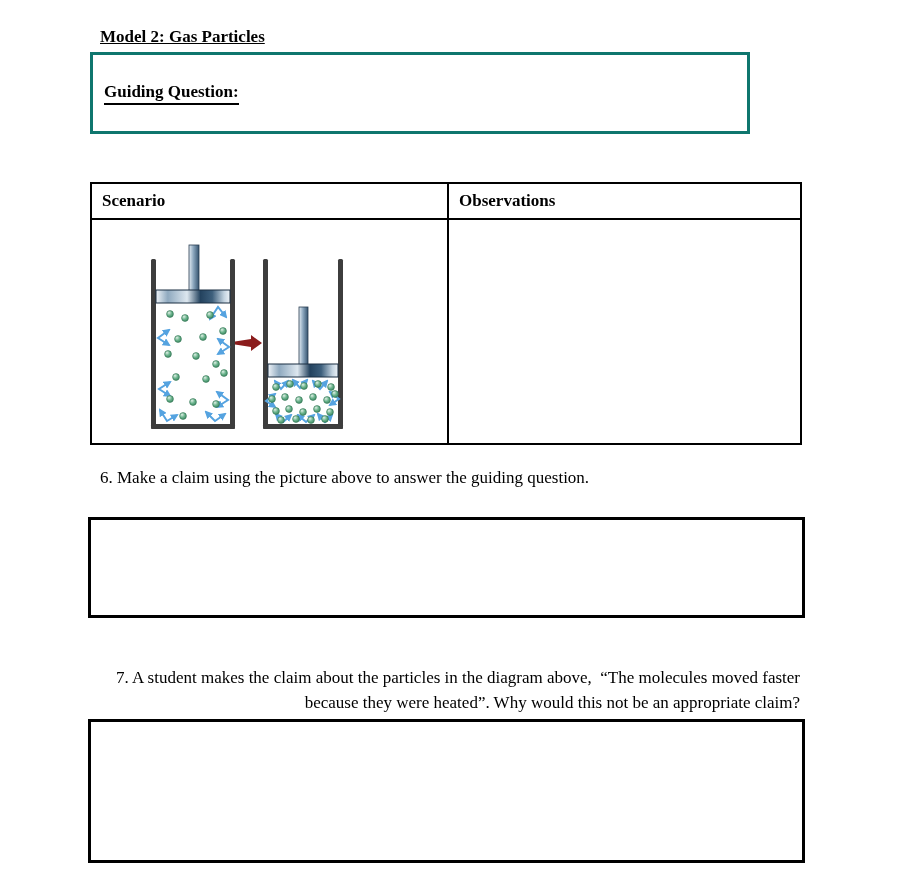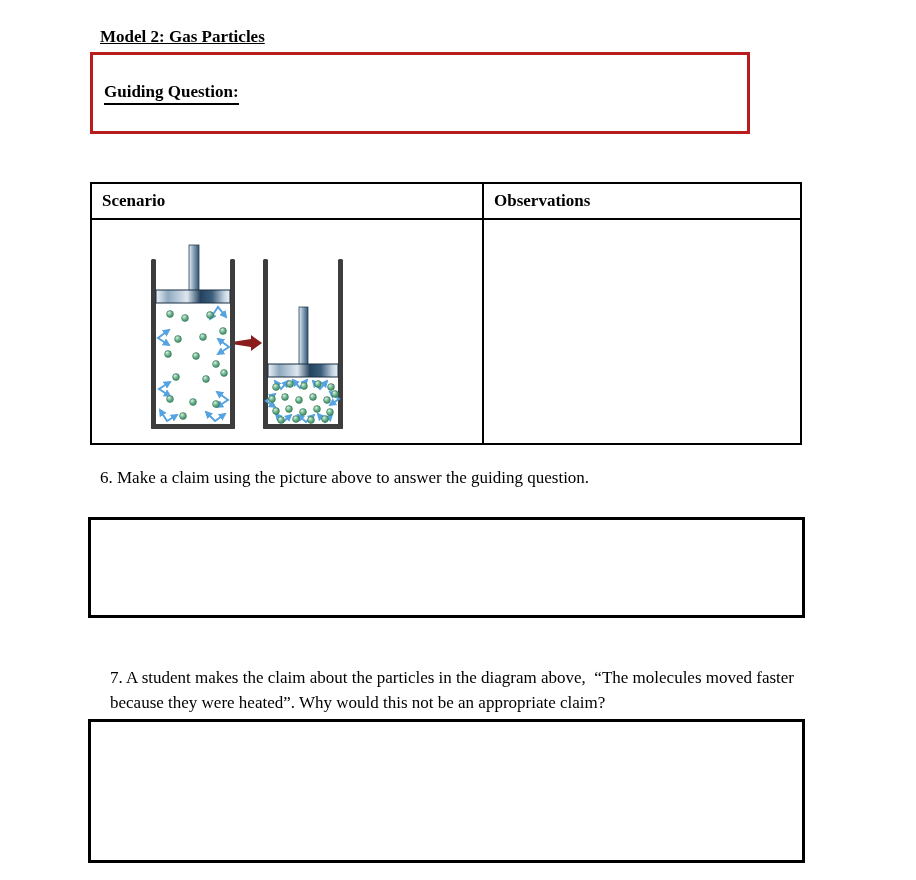--- a/index.html
+++ b/index.html
@@ -18,21 +18,21 @@
     position: relative;
     overflow: hidden;
   }
   .title {
     position: absolute; left: 100px; top: 27px;
     font-size: 17px; font-weight: bold; margin: 0; text-decoration: underline;
   }
   .gbox {
     position: absolute; left: 90px; top: 52px;
     width: 660px; height: 82px;
-    border: 3px solid #b91c1c;
+    border: 3px solid #0f766e;
     display: flex; align-items: center;
     padding: 0 11px;
     font-size: 17px;
   }
   .glabel {
     font-weight: bold;
     border-bottom: 2px solid #000;
     padding-bottom: 1px;
     margin-right: 10px;
     white-space: nowrap;
@@ -47,27 +47,28 @@
     padding: 0;
     vertical-align: top;
   }
   .obs-table th {
     height: 36px;
     font-size: 17px; font-weight: bold;
     text-align: left;
     padding-left: 10px;
     vertical-align: middle;
   }
-  .col-scenario { width: 392px; border-radius: 13px; }
+  .col-scenario { width: 357px; border-radius: 13px; }
   .scenario-cell { position: relative; }
   .piston-diagram { position: absolute; left: 56px; top: 24px; }
   .q {
     position: absolute; left: 100px; margin: 0;
     font-size: 17px;
     white-space: pre-wrap;
+    text-align: right;
   }
   .q6 { top: 468px; }
   .q7 { top: 665px; width: 690px; line-height: 25px; margin-left: 10px; }
   .abox {
     position: absolute; left: 88px;
     width: 717px;
     border: 3px solid #000;
     background: #fff;
   }
   .box1 { top: 517px; height: 101px; }

